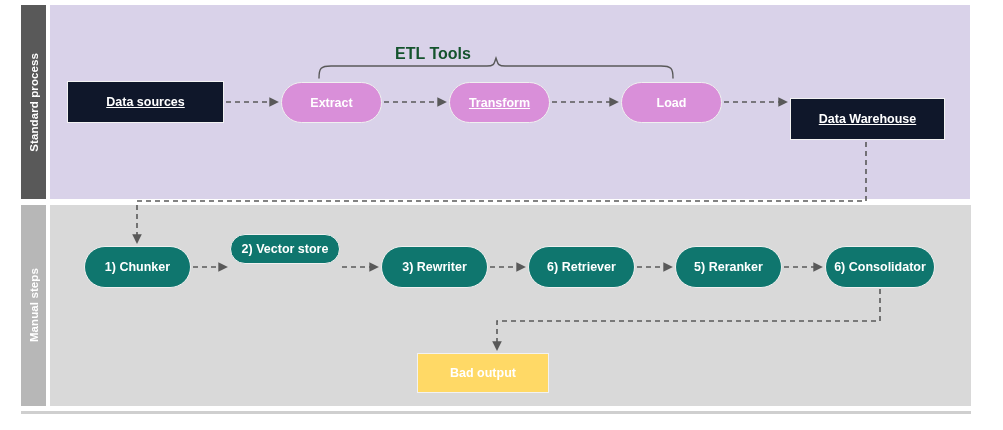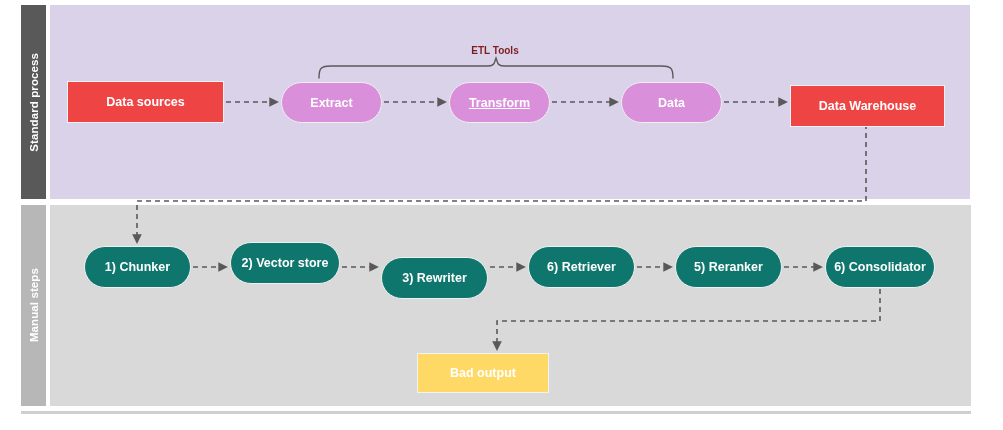--- a/index.html
+++ b/index.html
@@ -32,48 +32,48 @@
 
   
   .node{
     position:absolute;display:flex;align-items:center;justify-content:center;
     text-align:center;color:#ffffff;font-weight:bold;font-size:12.5px;
     line-height:14px;box-sizing:border-box;
   }
   .rect{border:1px solid #f2f2f2;}
   .pill{border-radius:999px;border:1.5px solid #f0f0f0;}
 
-  .gray   {background:#ef4444;}
+  .gray   {background:#0f172a;text-decoration:underline;}
   .magenta{background:#D98FD9;}
   .lgray  {background:#0f766e;}
   .yellow {background:#FFD966;}
 
   
   #n-datasources {left:67px; top:81px;  width:157px;height:42px;}
   #n-extract     {left:281px;top:82px;  width:101px;height:41px;justify-content:center;}
   #n-transform   {left:449px;top:82px;  width:101px;height:41px;text-decoration:underline;}
   #n-load        {left:621px;top:82px;  width:101px;height:41px;}
-  #n-warehouse   {left:790px;top:85px;  width:155px;height:42px;}
+  #n-warehouse   {left:790px;top:98px;  width:155px;height:42px;}
 
   #n-chunker     {left:84px; top:246px; width:107px;height:42px;}
-  #n-vector      {left:230px;top:242px; width:110px;height:42px;}
-  #n-rewriter    {left:381px;top:246px; width:107px;height:42px;margin-top:11px;}
+  #n-vector      {left:230px;top:234px; width:110px;height:30px;}
+  #n-rewriter    {left:381px;top:246px; width:107px;height:42px;}
   #n-retriever   {left:528px;top:246px; width:107px;height:42px;}
   #n-reranker    {left:675px;top:246px; width:107px;height:42px;}
   #n-consolidator{left:825px;top:246px; width:110px;height:42px;}
 
   #n-badoutput   {left:417px;top:353px; width:132px;height:40px;}
 
   
   #wires{position:absolute;left:0;top:0;width:1003px;height:430px;pointer-events:none;}
 
   
   #etl-label{
-    position:absolute;left:395px;top:45px;width:200px;text-align:center;
-    color:#7f1d1d;font-size:10px;font-weight:bold;
+    position:absolute;left:395px;top:45px;width:200px;text-align:left;
+    color:#14532d;font-size:16px;font-weight:bold;
   }
 </style>
 </head>
 <body>
 
 <div id="stage">
 
   <div class="band" id="band-top"></div>
   <div class="band" id="band-bottom"></div>
 
@@ -118,21 +118,21 @@
   <div class="node rect gray" id="n-datasources">
     <span>Data sources</span>
   </div>
   <div class="node pill magenta" id="n-extract">
     <span>Extract</span>
   </div>
   <div class="node pill magenta" id="n-transform">
     <span>Transform</span>
   </div>
   <div class="node pill magenta" id="n-load">
-    <span>Data</span>
+    <span>Load</span>
   </div>
   <div class="node rect gray" id="n-warehouse">
     <span>Data Warehouse</span>
   </div>
 
   <div class="node pill lgray" id="n-chunker">
     <span>1) Chunker</span>
   </div>
   <div class="node pill lgray" id="n-vector">
     <span>2) Vector store</span>

